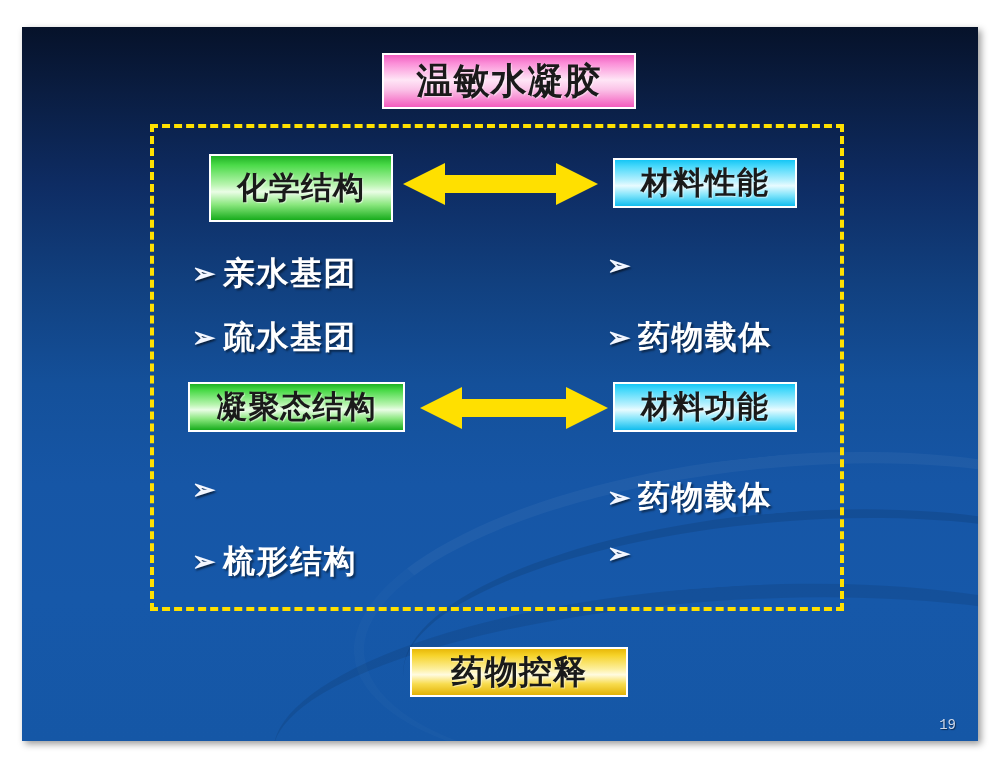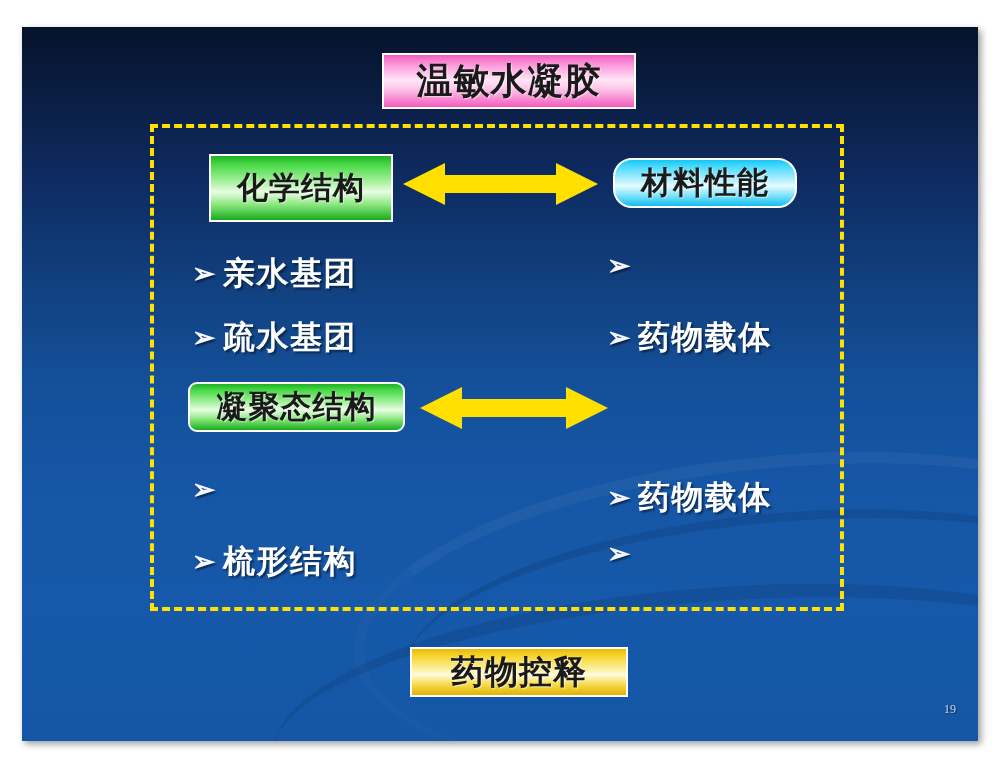--- a/index.html
+++ b/index.html
@@ -97,22 +97,22 @@
     background: linear-gradient(to bottom,
         #16c6f5 0%, #49d9fb 14%, #b9f1fe 45%, #e8fbff 56%, #83e5fb 76%, #12bdee 100%);
   }
   
   .yellow {
     background: linear-gradient(to bottom,
         #e8b808 0%, #f6d32a 14%, #fdf0a0 44%, #fffbe0 56%, #f8dc4e 76%, #e2b205 100%);
   }
 
   #box-chem     { left: 166px; top: 127px; width: 184px; height: 68px; font-size: 31px; margin-left: 21px; }
-  #box-prop     { left: 591px; top: 131px; width: 184px; height: 50px; font-size: 31px; border-radius: 19px; }
-  #box-agg      { left: 166px; top: 355px; width: 217px; height: 50px; font-size: 31px; border-radius: 9px; }
+  #box-prop     { left: 591px; top: 131px; width: 184px; height: 50px; font-size: 31px; }
+  #box-agg      { left: 166px; top: 355px; width: 217px; height: 50px; font-size: 31px; }
   #box-func     { left: 591px; top: 355px; width: 184px; height: 50px; font-size: 31px; }
   #bottom-box   { left: 388px; top: 604px; width: 218px; height: 50px; font-size: 33px; margin-top: 16px; }
 
   
   #dashed-frame {
     position: absolute;
     left: 128px; top: 97px;
     width: 694px; height: 487px;
     box-sizing: border-box;
     border: 4px dashed #ffe000;
@@ -151,24 +151,24 @@
   .col-right { left: 585px; }
   .r1 { top: 225px; }
   .r2 { top: 289px; }
   .r3 { top: 449px; }
   .r4 { top: 513px; }
 
   
   #page-number {
     position: absolute;
     right: 22px;
-    bottom: 24px;
+    bottom: 8px;
     color: #cfd8e8;
-    font-size: 12px;
-    font-family: Liberation Serif, serif;
+    font-size: 14px;
+    font-family: Liberation Mono, monospace;
     text-shadow: 1px 1px 1px rgba(0,0,0,0.5);
   }
 </style>
 </head>
 <body>
 
 <div id="slide-root">
 
   <div class="swoosh swoosh-a"></div>
   <div class="swoosh swoosh-b"></div>
@@ -197,20 +197,21 @@
   </div>
   <div class="bullet-row col-right r1">
     <span class="bullet-marker">➢</span>
   </div>
   <div class="bullet-row col-right r2">
     <span class="bullet-marker">➢</span>
     <span>药物载体</span>
   </div>
 
   <div class="gbox green" id="box-agg">凝聚态结构</div>
+  <div class="gbox cyan" id="box-func">材料功能</div>
 
   <div class="arrow" id="arrow-bottom">
     <svg width="188" height="42" viewBox="0 0 188 42" xmlns="http://www.w3.org/2000/svg">
       <polygon points="0,21 42,0 42,12 146,12 146,0 188,21 146,42 146,30 42,30 42,42" fill="#ffe000"></polygon>
     </svg>
   </div>
 
   <div class="bullet-row col-left r3">
     <span class="bullet-marker">➢</span>
   </div>

